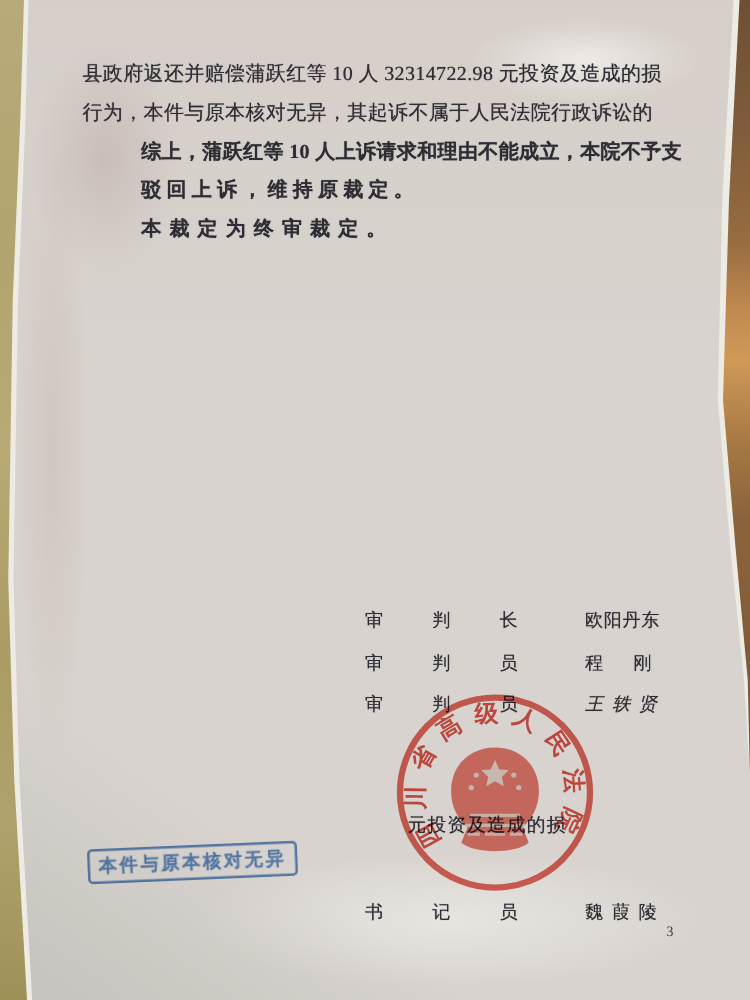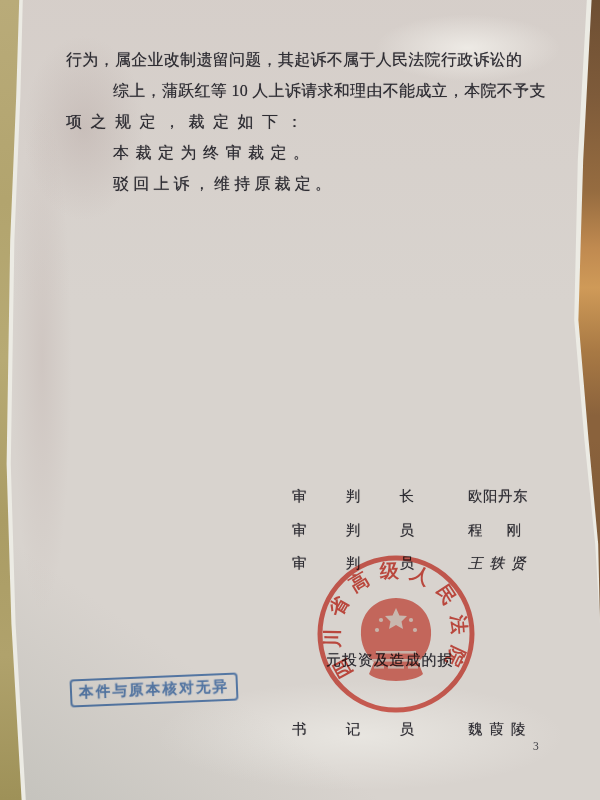--- a/index.html
+++ b/index.html
@@ -20,21 +20,21 @@
       radial-gradient(closest-side at 78% 6%, rgba(240,237,232,.9), rgba(240,237,232,0) 70%),
       radial-gradient(closest-side at 14% 16%, rgba(178,162,158,.38), rgba(178,162,158,0) 72%),
       radial-gradient(closest-side at 7% 45%, rgba(188,172,168,.32), rgba(188,172,168,0) 70%),
       linear-gradient(180deg, rgba(205,190,186,.22), rgba(205,190,186,0) 38%),
       linear-gradient(35deg, rgba(150,156,148,.30) 0%, rgba(150,156,148,0) 22%),
       radial-gradient(closest-side at 60% 92%, rgba(236,234,229,.8), rgba(236,234,229,0) 85%),
       #d8d3ce;}
   .body-lines{position:absolute;left:66px;top:44px;width:482px;
     font-size:16px;line-height:31px;letter-spacing:.3px;white-space:nowrap;
     text-shadow:0 0 .7px rgba(46,45,51,.65);}
-  .body-lines .indent{text-indent:47px;}
+  .body-lines .indent{text-indent:47px;font-weight:bold;}
   .body-lines .ls-a{letter-spacing:8.5px;}
   .body-lines .ls-b{letter-spacing:4.2px;}
   .body-lines .ls-c{letter-spacing:6.5px;}
   .sig-row{position:absolute;left:292px;height:22px;font-size:14.5px;
     text-shadow:0 0 .7px rgba(46,45,51,.6);}
   .role-box{position:absolute;left:0;top:0;width:122px;display:flex;justify-content:space-between;}
   .name-box{position:absolute;left:176px;top:0;white-space:nowrap;}
   .date-line{position:absolute;left:326px;top:651px;font-size:15px;letter-spacing:.9px;
     text-shadow:0 0 .7px rgba(46,45,51,.6);}
   .page-num{position:absolute;left:533px;top:740px;font-size:11.5px;color:#3a3a40;}
@@ -50,25 +50,25 @@
 <body>
 
 <div class="scene" style="--stamp-blue: #4c7ec2;">
   <div class="table-left"></div>
   <div class="table-right"></div>
   <div class="page-under"></div>
 
   <div class="paper">
 
     <div class="body-lines" id="body-lines">
-        <div class="">行为，属企业改制遗留问题，其起诉不属于人民法院行政诉讼的</div>
+        <div class="">县政府返还并赔偿蒲跃红等 10 人 32314722.98 元投资及造成的损</div>
+        <div class="">行为，本件与原本核对无异，其起诉不属于人民法院行政诉讼的</div>
         <div class="indent ">综上，蒲跃红等 10 人上诉请求和理由不能成立，本院不予支</div>
-        <div class="ls-a">项之规定，裁定如下：</div>
+        <div class="indent ls-b">驳回上诉，维持原裁定。</div>
         <div class="indent ls-c">本裁定为终审裁定。</div>
-        <div class="indent ls-b">驳回上诉，维持原裁定。</div>
       </div>
 
     <div id="sig-rows">
         <div class="sig-row" style="top: 487px;">
           <div class="role-box">
             <span>审</span>
             <span>判</span>
             <span>长</span>
           </div>
           <div class="name-box" style="letter-spacing: 0.5px;">欧阳丹东</div>

